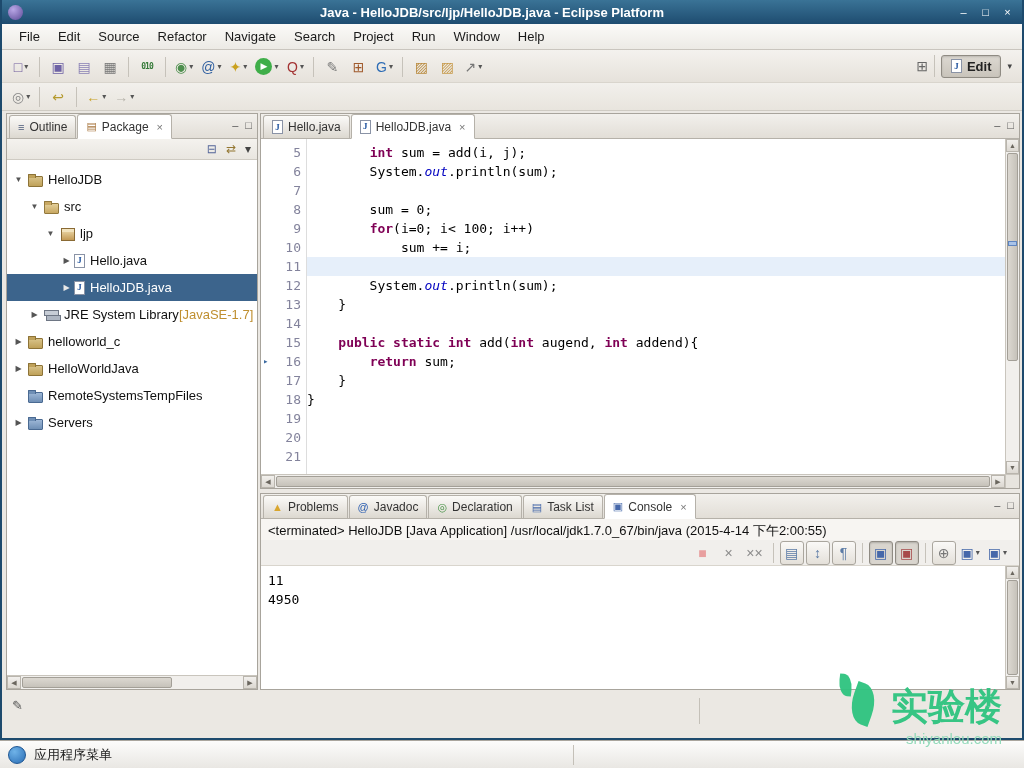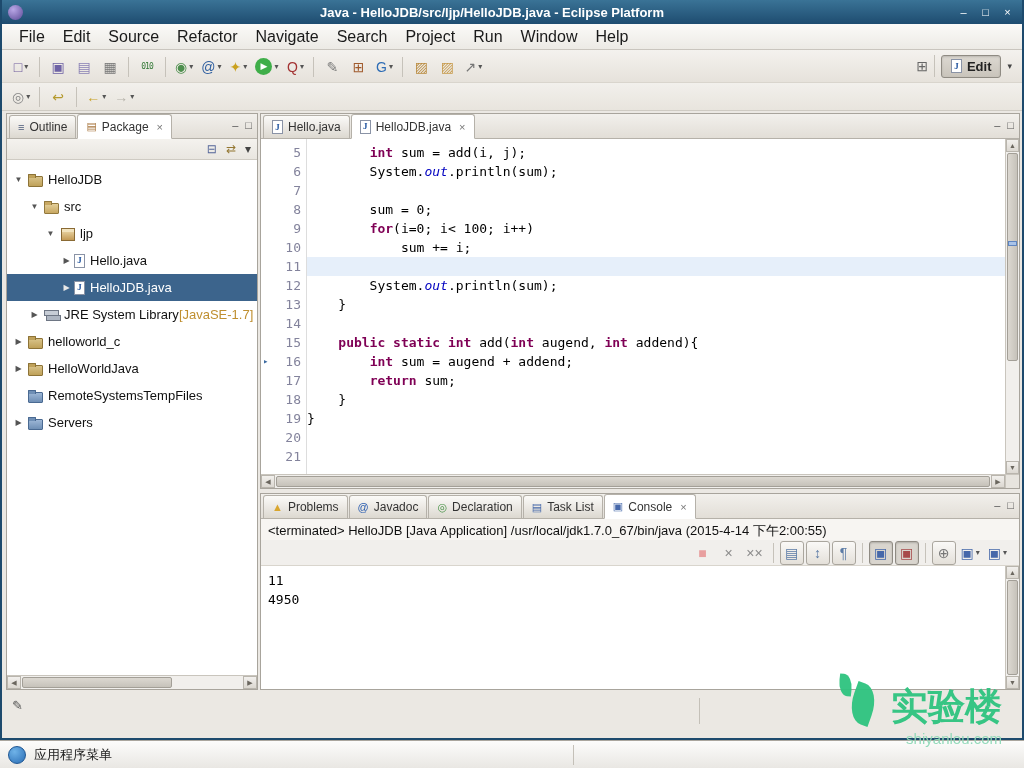--- a/index.html
+++ b/index.html
@@ -9,32 +9,32 @@
 
 
 .window{position:absolute;left:0;top:0;width:1024px;height:740px;background:#ebe8e3;border-left:2px solid #1d4a6d;border-right:2px solid #1d4a6d;border-bottom:2px solid #1d4a6d}
 .titlebar{position:absolute;left:0;right:0;top:0;height:24px;background:linear-gradient(#3a7396,#1e4c70);display:flex;align-items:center;padding:10px 6px;color:#fff}
 .win-icon{width:15px;height:15px;border-radius:50%;background:radial-gradient(circle at 35% 30%,#b9a7e6,#5b4a96);margin-right:6px;flex:none}
 .title{flex:1;text-align:center;font-weight:bold;font-size:13px;white-space:nowrap;overflow:hidden}
 .win-controls{display:flex;gap:5px}
 .wc{width:17px;height:16px;display:flex;align-items:center;justify-content:center;font-size:11px;color:#fff;cursor:default}
 
 .menubar{position:absolute;top:24px;left:0;right:0;height:26px;background:linear-gradient(#fbfaf8,#eceae5);border-bottom:1px solid #c9c5be;display:flex;align-items:center;padding-left:8px}
-.menu-item{padding:3px 9px;font-size:16px;color:#1a1a1a}
+.menu-item{padding:3px 9px;font-size:13px;color:#1a1a1a}
 
 .toolbar-row1{position:absolute;top:50px;left:0;right:120px;height:33px;display:flex;align-items:center;padding:0 6px}
 .toolbar-row2{position:absolute;top:83px;left:0;right:0;height:28px;display:flex;align-items:center;padding:0 6px;border-bottom:1px solid #cfcbc3}
 .toolbar-bg{position:absolute;top:50px;left:0;right:0;height:33px;background:linear-gradient(#f4f2ee,#e6e2db);border-bottom:1px solid #d9d5cd}
 .toolbar-bg2{position:absolute;top:83px;left:0;right:0;height:28px;background:linear-gradient(#f2f0ec,#e8e4dd)}
 .tb-btn{height:24px;min-width:24px;display:flex;align-items:center;justify-content:center;border:1px solid transparent;border-radius:3px;margin:0 1px;font-size:14px;padding:0 2px;position:relative}
 .tb-btn.boxed{border:1px solid #aaa69e;background:linear-gradient(#faf9f7,#e4e0d9)}
 .tb-btn.pressed{border:1px solid #8f8b83;background:#d9d5ce;box-shadow:inset 0 1px 2px rgba(0,0,0,.2)}
 .tb-btn .g{line-height:1}
 .tb-btn .g.round{display:flex;width:17px;height:17px;border-radius:50%;align-items:center;justify-content:center;font-size:9px}
-.tb-btn .g.smalltext{font-size:8px;font-weight:normal;font-family:"DejaVu Sans Mono",monospace;letter-spacing:-1px}
+.tb-btn .g.smalltext{font-size:8px;font-weight:bold;font-family:"DejaVu Sans Mono",monospace;letter-spacing:-1px}
 .tb-dd{font-size:8px;color:#555;margin-left:2px}
 .tb-sep{width:1px;height:20px;background:#c6c2ba;margin:0 5px;flex:none}
 
 .persp{position:absolute;right:10px;top:52px;display:flex;align-items:center;gap:6px;height:28px}
 .persp .pbtn-ic{font-size:14px;color:#666}
 .persp-sep{width:1px;height:22px;background:#c6c2ba}
 .persp-btn{display:flex;align-items:center;gap:5px;padding:3px 9px;border:1px solid #8f8b83;border-radius:3px;background:linear-gradient(#dcd8d1,#c9c4bb);font-size:13px;font-weight:bold;color:#222;box-shadow:inset 0 1px 2px rgba(0,0,0,.15)}
 .persp-ov{font-size:9px;color:#444}
 
 
@@ -434,21 +434,20 @@
             <div class="code-line"><span class="tok-p">        System.</span><span class="tok-sf">out</span><span class="tok-p">.println(sum);</span></div>
             <div class="code-line"></div>
             <div class="code-line"><span class="tok-p">        sum = 0;</span></div>
             <div class="code-line"><span class="tok-p">        </span><span class="tok-k">for</span><span class="tok-p">(i=0; i&lt; 100; i++)</span></div>
             <div class="code-line"><span class="tok-p">            sum += i;</span></div>
             <div class="code-line current"></div>
             <div class="code-line"><span class="tok-p">        System.</span><span class="tok-sf">out</span><span class="tok-p">.println(sum);</span></div>
             <div class="code-line"><span class="tok-p">    }</span></div>
             <div class="code-line"></div>
             <div class="code-line"><span class="tok-p">    </span><span class="tok-k">public</span><span class="tok-p"> </span><span class="tok-k">static</span><span class="tok-p"> </span><span class="tok-k">int</span><span class="tok-p"> add(</span><span class="tok-k">int</span><span class="tok-p"> augend, </span><span class="tok-k">int</span><span class="tok-p"> addend){</span></div>
-            <div class="code-line"><span class="tok-p">        </span><span class="tok-k">int</span><span class="tok-p"> sum = augend + addend;</span></div>
             <div class="code-line"><span class="tok-p">        </span><span class="tok-k">return</span><span class="tok-p"> sum;</span></div>
             <div class="code-line"><span class="tok-p">    }</span></div>
             <div class="code-line"><span class="tok-p">}</span></div>
             <div class="code-line"></div>
           </div>
       </div>
       <div class="vscroll">
         <span class="varrow" style="top:0">▲</span>
         <span class="varrow" style="bottom:0">▼</span>
         <span class="vthumb" style="top:14px;height:62%"></span>

